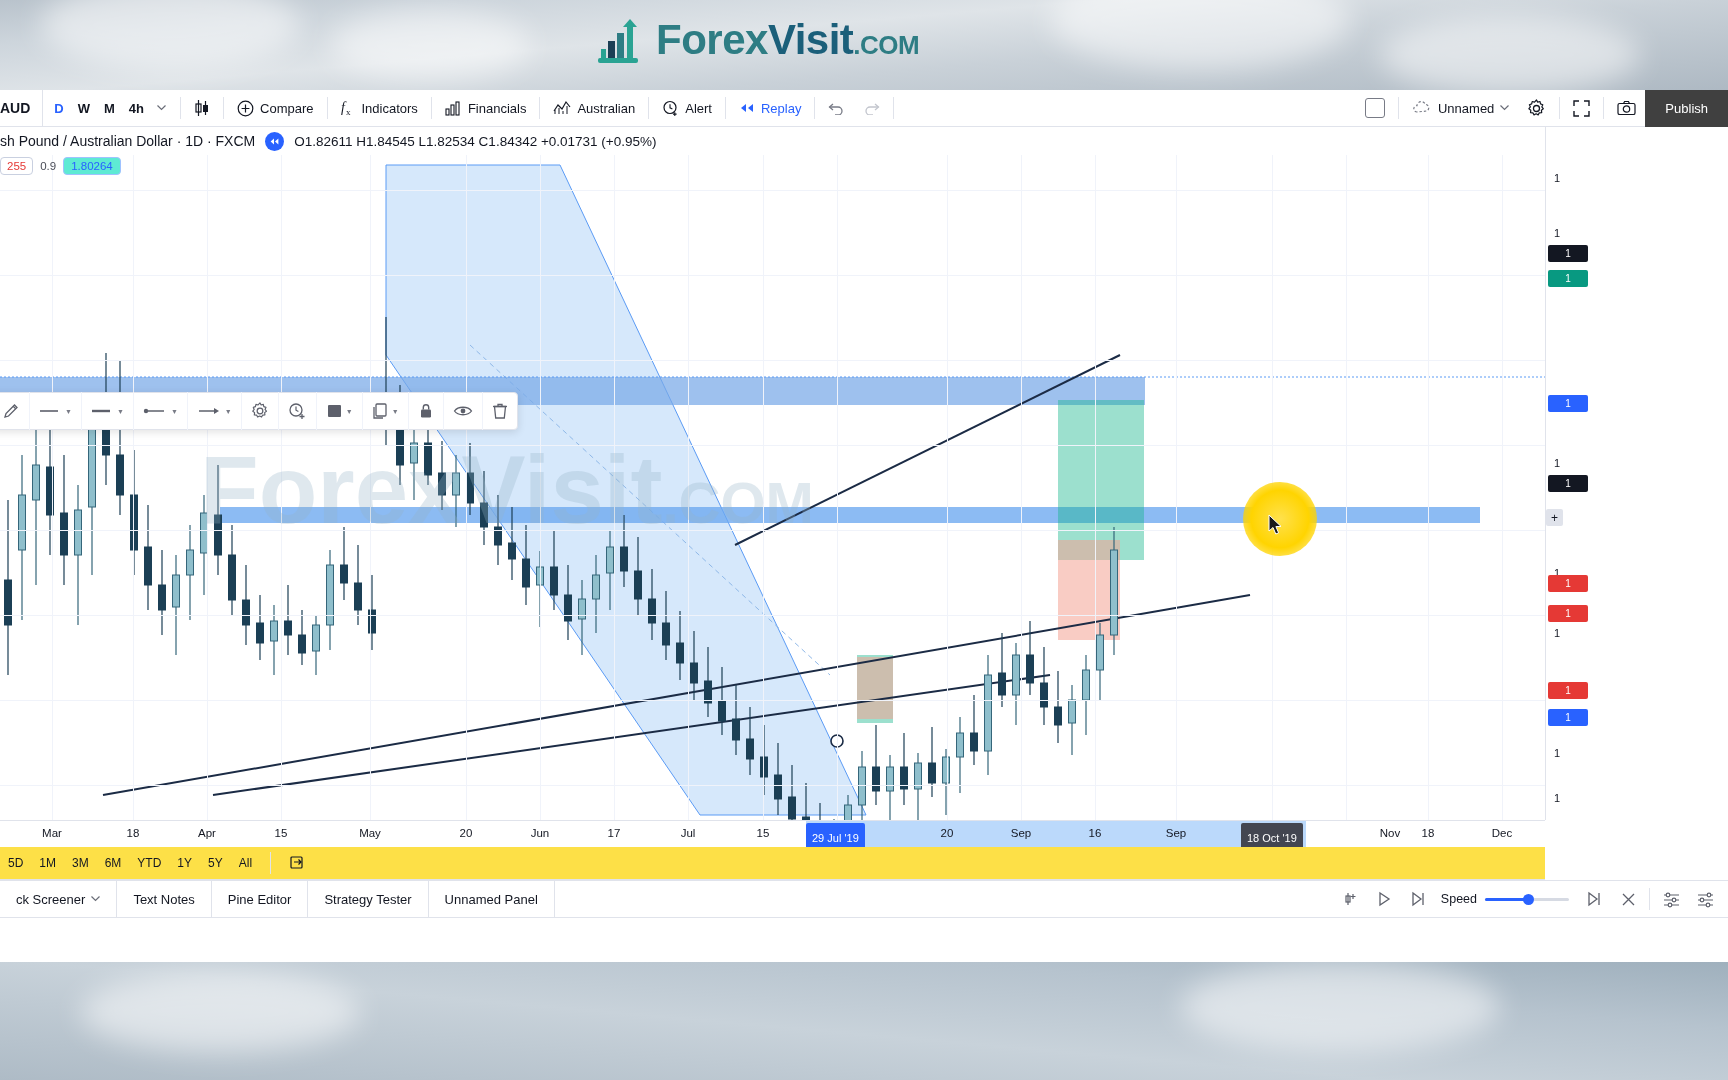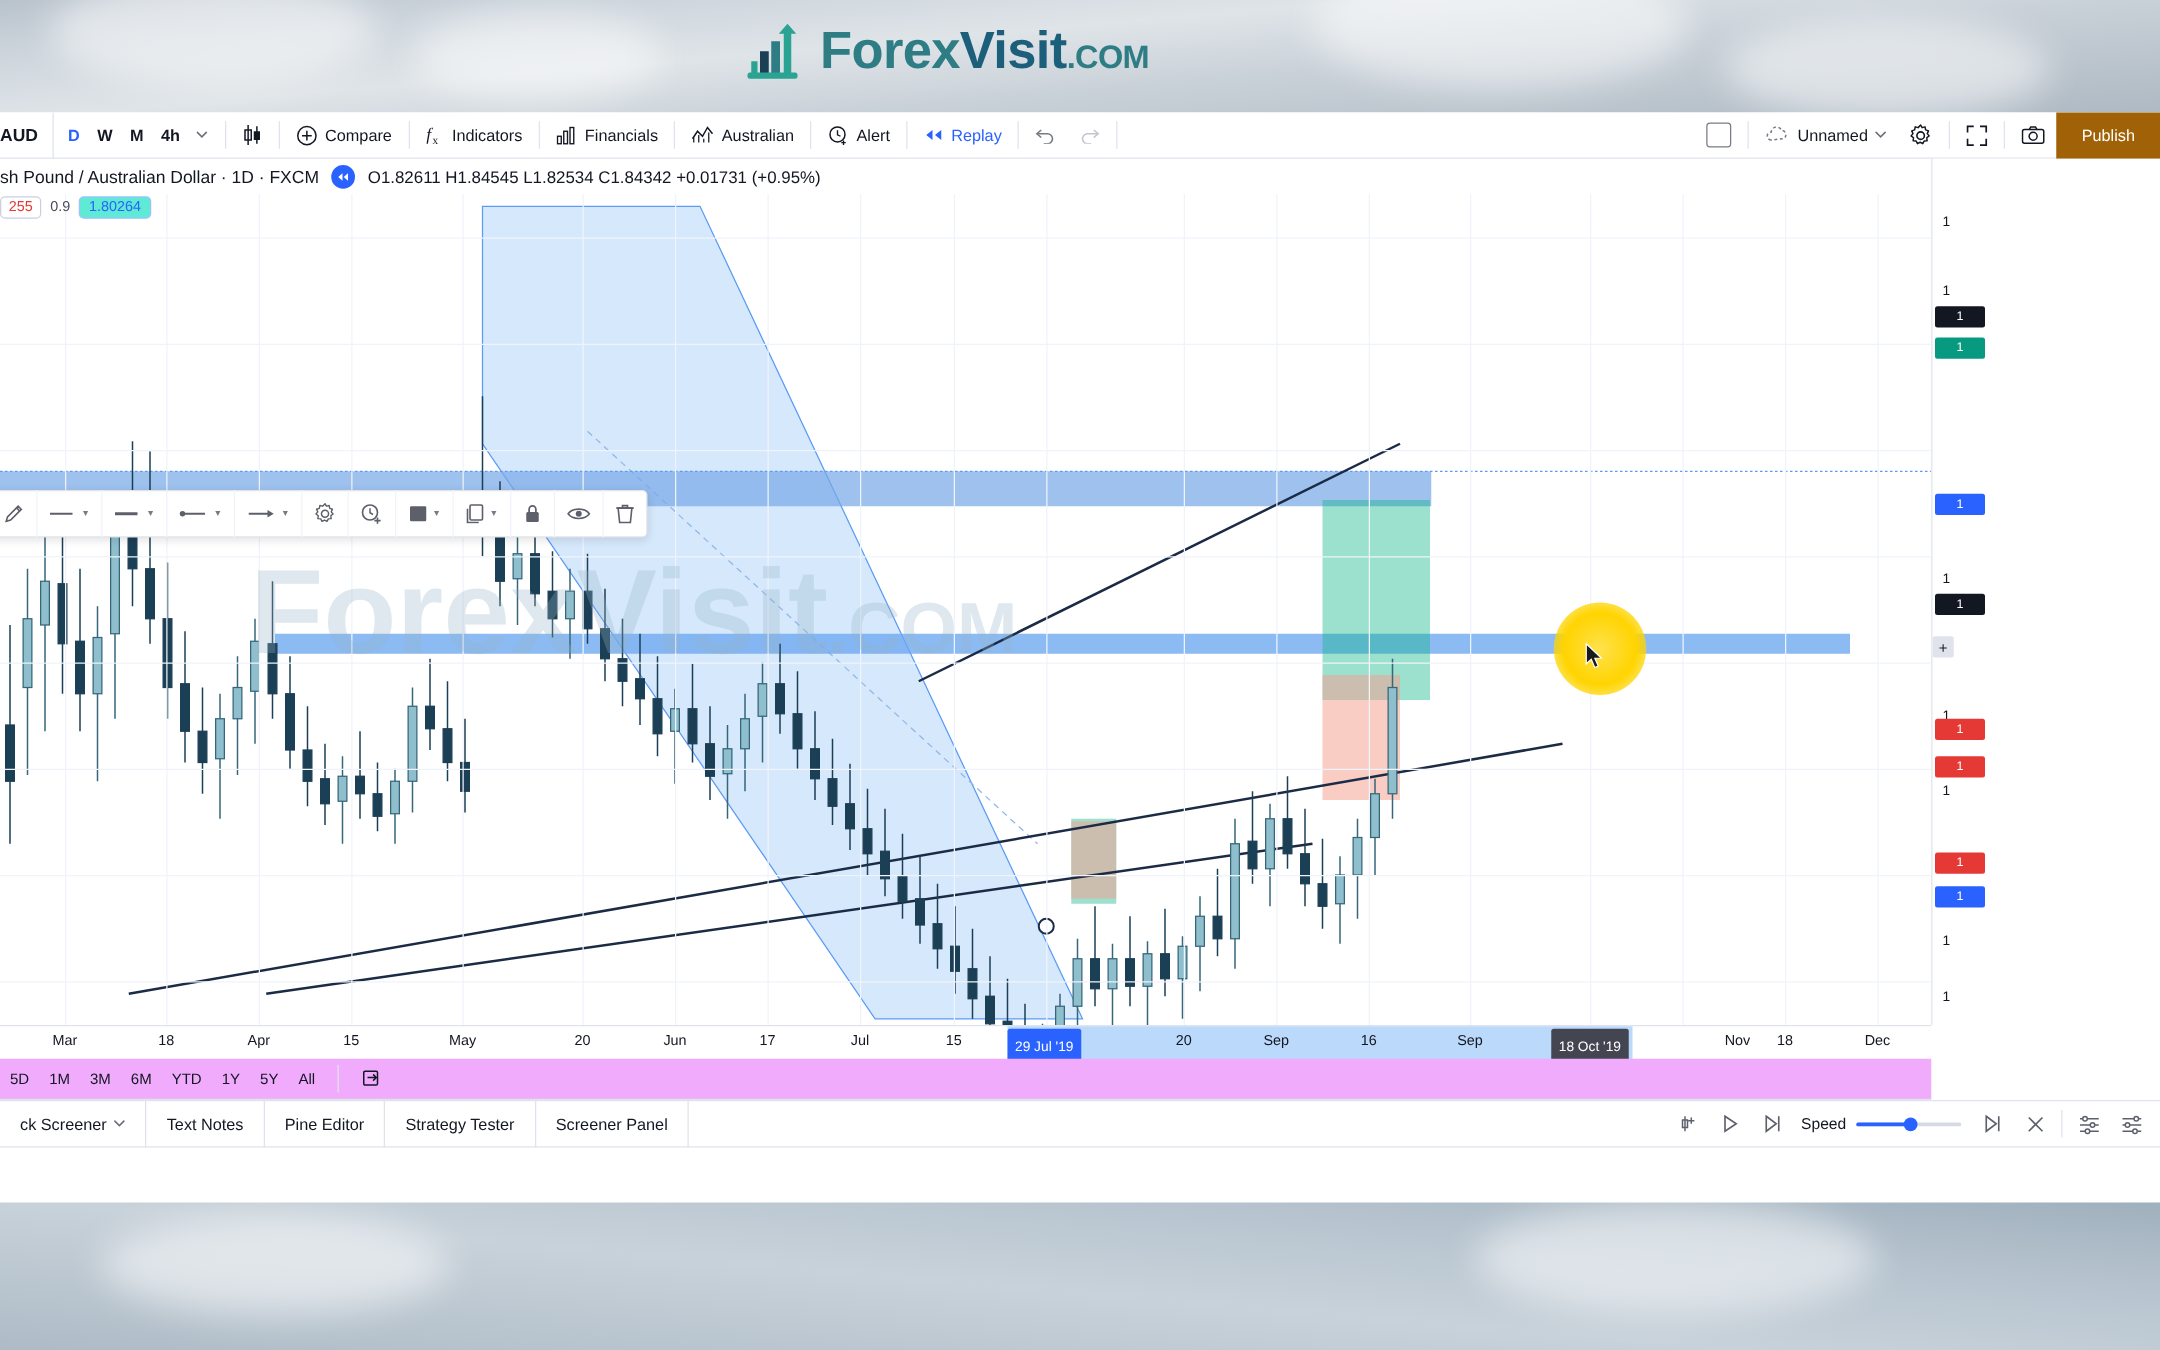--- a/index.html
+++ b/index.html
@@ -53,21 +53,21 @@
     display: flex; align-items: center; gap: 6px; height: 28px;
     padding: 0 9px; border-radius: 3px; color: #131722; cursor: pointer;
     font-size: 13px; white-space: nowrap;
   }
   .res { font-weight: bold; padding: 0 7px; }
   .res.active { color: #2962ff; }
   .chev { font-size: 9px; color: #6a6d78; }
   .ico { display: inline-flex; align-items: center; justify-content: center; }
   .spacer { flex: 1; }
   .publish {
-    background: #a16207; color: #fff; height: 37px; display: flex;
+    background: #404040; color: #fff; height: 37px; display: flex;
     align-items: center; padding: 0 20px; font-size: 13px; font-weight: 500;
     cursor: pointer;
   }
   .sq-btn { width: 20px; height: 20px; border: 1.6px solid #787b86; border-radius: 3px; }
 
   
   .tv-legend {
     position: absolute; left: 0; top: 127px; width: 1728px; height: 28px;
     display: flex; align-items: center; font-size: 14px; color: #131722;
     padding-left: 0;
@@ -150,21 +150,21 @@
   .ta-tag {
     position: absolute; top: 2px; height: 30px; padding: 0 6px; border-radius: 2px;
     color: #fff; font-size: 11px; display: flex; align-items: center;
     white-space: nowrap;
   }
 
   
   .range-bar {
     position: absolute; left: 0; top: 847px; width: 1545px; height: 33px;
     display: flex; align-items: center; gap: 0; font-size: 12px; color: #131722;
-    border-bottom: 1px solid #e0e3eb; background: #f0abfc;
+    border-bottom: 1px solid #e0e3eb; background: #fde047;
   }
   .rb-item { padding: 3px 8px; cursor: pointer; border-radius: 3px; }
   .rb-right {
     position: absolute; right: 0; top: 847px; width: 1728px; height: 33px;
     display: flex; align-items: center; justify-content: flex-end;
     gap: 18px; padding-right: 14px; font-size: 12px; color: #131722;
     pointer-events: none;
   }
 
   
@@ -818,21 +818,21 @@
     <div class="bb-tab">
       <span>Text Notes</span>
     </div>
     <div class="bb-tab">
       <span>Pine Editor</span>
     </div>
     <div class="bb-tab">
       <span>Strategy Tester</span>
     </div>
     <div class="bb-tab">
-      <span>Screener Panel</span>
+      <span>Unnamed Panel</span>
     </div>
   </div>
 
   <div class="replay-ctrls">
     <div class="rc-btn">
       <svg width="18" height="18" viewBox="0 0 18 18">
         <line x1="7" y1="3" x2="7" y2="15" stroke="#5d606b" stroke-width="1.2"></line>
         <rect x="5" y="6" width="4" height="6" fill="none" stroke="#5d606b" stroke-width="1.2"></rect>
         <path d="M12 4 V9 M9.5 6.5 H14.5" stroke="#5d606b" stroke-width="1.2"></path>
       </svg>

